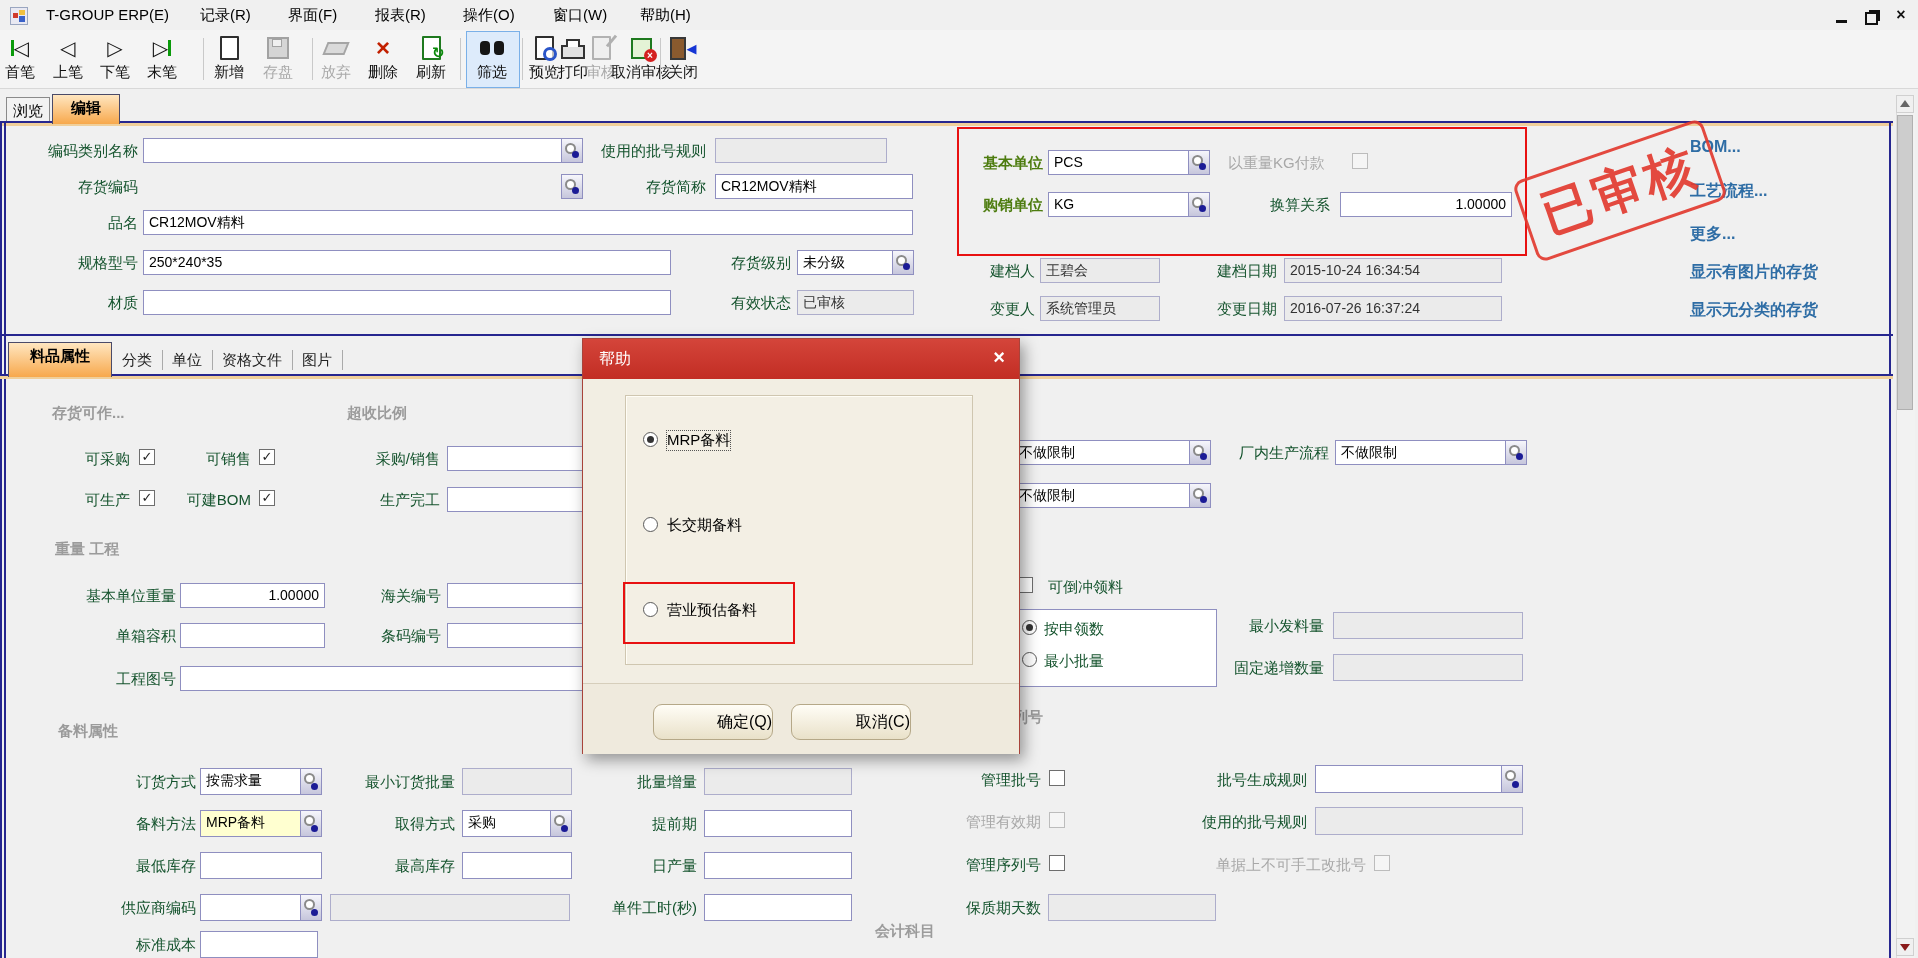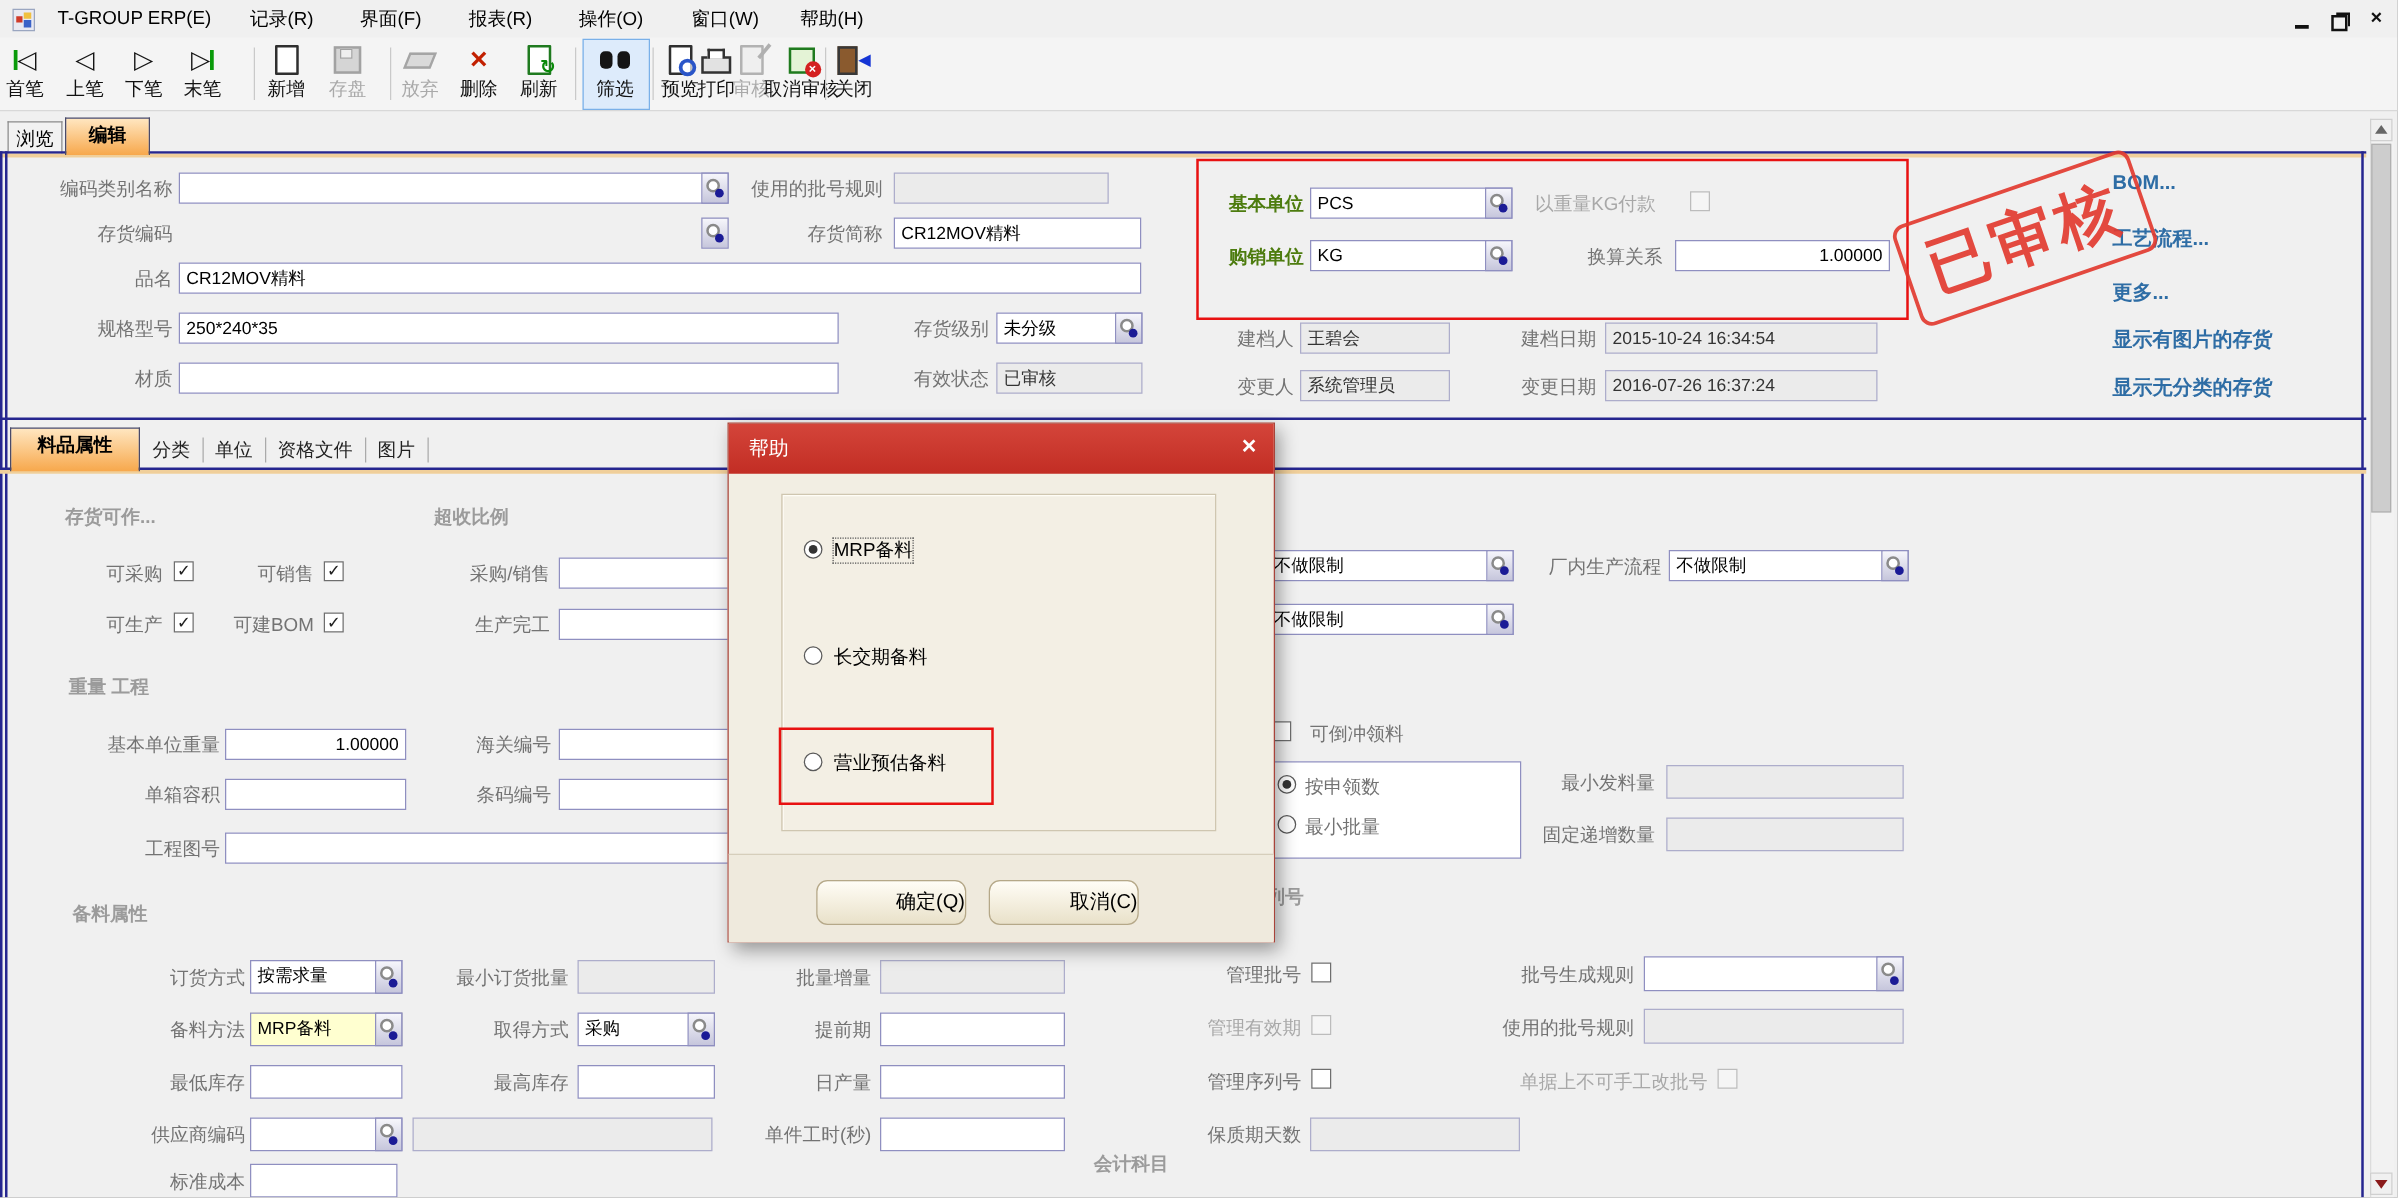--- a/index.html
+++ b/index.html
@@ -43,21 +43,21 @@
   .filterbox{position:absolute;border:1px solid #7ab0e8;background:#ddebfb;}
   
   .vtab{position:absolute;box-sizing:border-box;font-size:15px;text-align:center;border:1px solid #8a8a8a;border-bottom:none;background:#f2f2f2;padding-top:4px;cursor:pointer;}
   .vtab.active{background:linear-gradient(180deg,#ffe6c0 0%,#f7a84c 100%);font-weight:bold;border-color:#4a4a68;z-index:3;}
   .dtabtxt{position:absolute;font-size:15px;color:#222;cursor:pointer;white-space:nowrap;}
   
   .ln{position:absolute;background:#26268f;}
   .tan{position:absolute;background:#f0cf9a;}
   .vsep{position:absolute;width:1px;background:#aaa;}
   
-  .lbl{position:absolute;font-size:15px;color:#737373;white-space:nowrap;}
+  .lbl{position:absolute;font-size:15px;color:#14532d;white-space:nowrap;}
   .dis{color:#a8a8a8;}
   .redlbl{color:#4d7c0f;}
   .sec{position:absolute;font-size:15px;font-weight:bold;color:#9b9b9b;white-space:nowrap;}
   .link{position:absolute;font-size:16px;font-weight:bold;color:#2e6da5;white-space:nowrap;cursor:pointer;}
   .fld{position:absolute;box-sizing:border-box;height:25px;background:#fff;border:1px solid #8f8fc0;font-size:14px;color:#000;padding:3px 5px;white-space:nowrap;overflow:hidden;}
   .h27{height:27px;} .h28{height:28px;}
   .ro{background:#ebebeb;border-color:#adadcb;color:#333;}
   .num{text-align:right;}
   .yellow{background:#ffffd0;}
   .lk{position:absolute;box-sizing:border-box;width:22px;height:25px;border:1px solid #8f8fc0;background:linear-gradient(180deg,#f6f6fb 0%,#c6c6dc 100%);cursor:pointer;}

